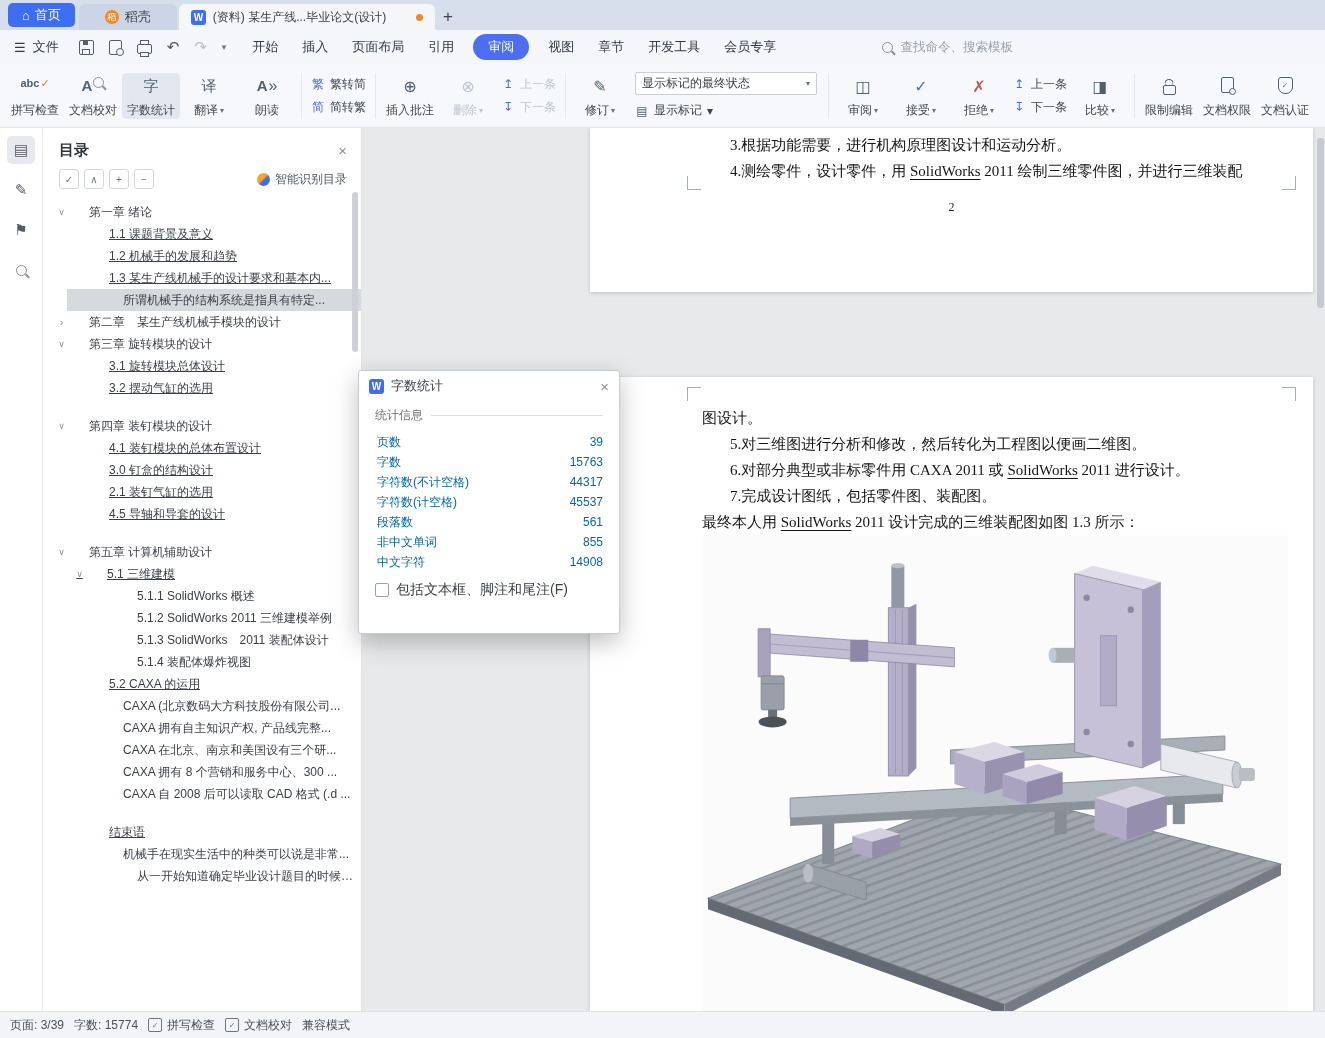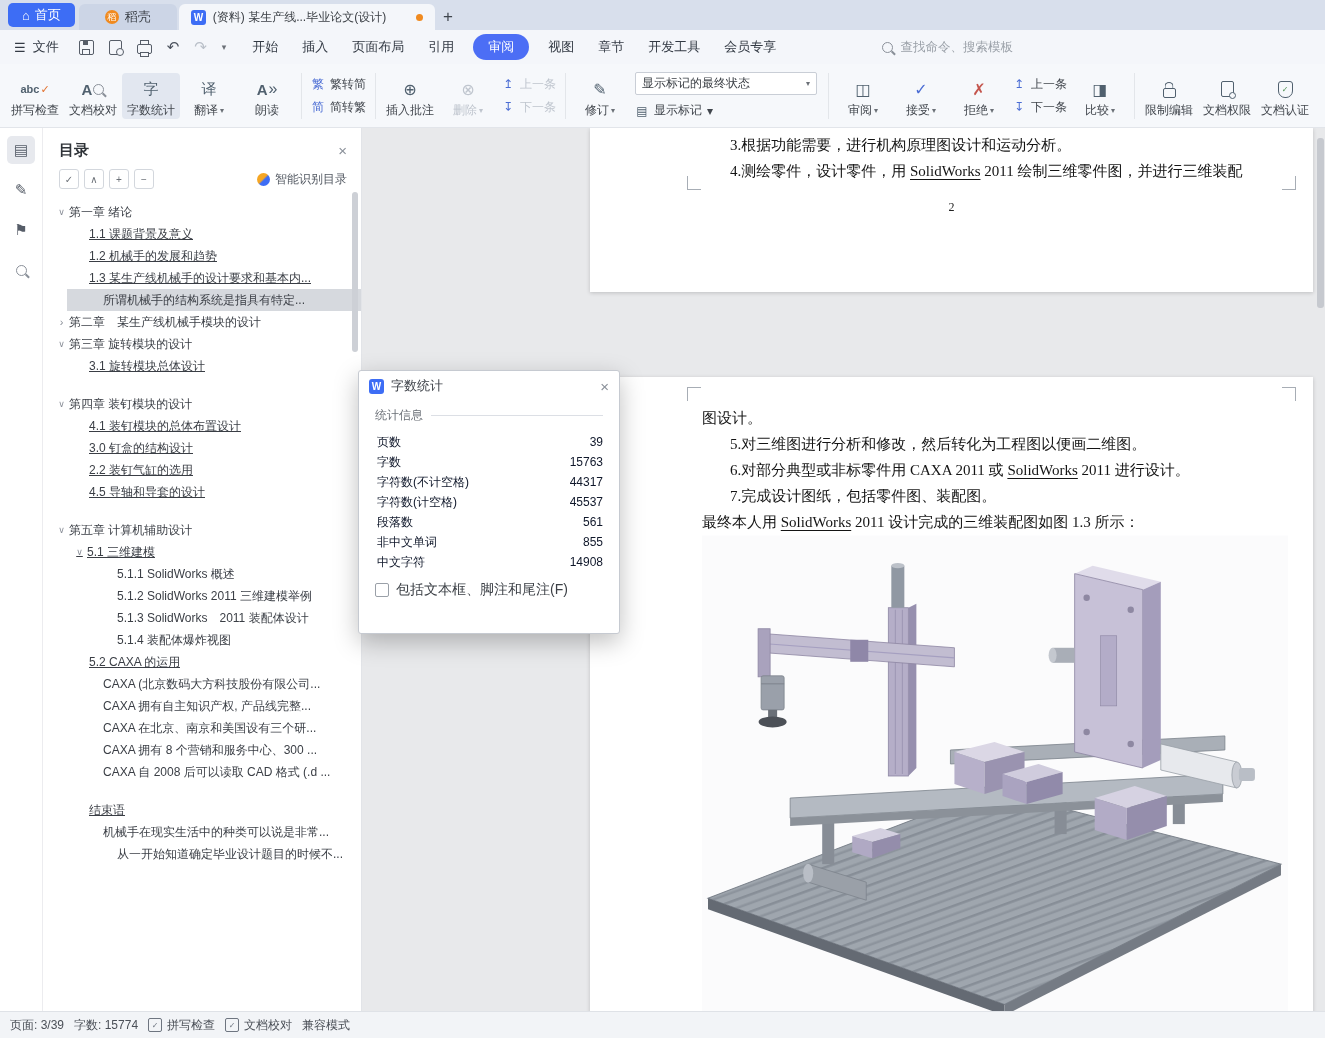--- a/index.html
+++ b/index.html
@@ -42,21 +42,21 @@
   .menu-item.active{background:#4c6ef5;color:#fff;border-radius:14px;padding:4px 15px;margin:0 7px;}
   .cmd-search{margin-left:auto;margin-right:312px;display:flex;align-items:center;gap:8px;color:#9aa0a8;font-size:12.5px;cursor:text;}
   .mag{width:9px;height:9px;border:1.6px solid #8a9099;border-radius:50%;position:relative;display:inline-block;}
   .mag::after{content:"";position:absolute;width:5px;height:1.6px;background:#8a9099;right:-4px;bottom:-2px;transform:rotate(45deg);}
   
   .ribbon{position:absolute;top:64px;left:0;right:0;height:63px;background:#f6f8fb;border-bottom:1px solid #e2e5ea;
           display:flex;align-items:center;padding:0 6px;}
   .rb{min-width:50px;display:flex;flex-direction:column;align-items:center;justify-content:flex-start;
       padding:4px 4px 0;border-radius:4px;cursor:pointer;}
   .rb.pressed{background:#e2e7f0;}
-  .ri{height:25px;display:flex;align-items:center;justify-content:center;color:#50606e;gap:1px;}
+  .ri{height:25px;display:flex;align-items:flex-start;justify-content:center;color:#50606e;gap:1px;}
   .ri-abc{font-size:11px;font-weight:bold;}
   .ri-chk{color:#e2702d;font-size:11px;}
   .ri-A{font-size:15px;font-weight:bold;}
   .ri-cjk{font-size:15px;}
   .ri-blue{color:#4a6cd4;}
   .ri-red{color:#c4554d;}
   .ri-sym{font-size:16px;}
   .rl{font-size:12px;color:#41464d;display:flex;align-items:center;gap:2px;white-space:nowrap;}
   .rl .cv{font-size:8px;color:#6b7077;}
   .dis, .dis .ri, .dis .rl, .dis .rl .cv{color:#bfc5ce !important;}
@@ -95,21 +95,21 @@
   .toc-tree{margin-top:4px;}
   .toc-row{display:flex;align-items:center;height:22px;font-size:12px;color:#3a3e45;position:relative;cursor:pointer;}
   .toc-row.gap{margin-top:16px;}
   .toc-row.l1{padding-left:28px;}
   .toc-row.l2{padding-left:46px;text-decoration:underline;}
   .toc-row.l3{padding-left:60px;}
   .toc-row.l4{padding-left:74px;}
   .toc-row.sel::before{content:"";position:absolute;left:24px;right:0;top:0;bottom:0;background:#d6d9de;}
   .tcaret{margin-left:-17px;width:15px;text-align:center;color:#8a8f98;font-size:9px;position:relative;z-index:1;}
   .tcaret.tr{font-size:11px;}
-  .tlabel{position:relative;z-index:1;white-space:nowrap;overflow:hidden;text-overflow:ellipsis;max-width:250px;}
+  .tlabel{position:relative;z-index:1;white-space:nowrap;overflow:hidden;text-overflow:ellipsis;max-width:250px;margin-left:20px;}
   .toc-scroll{position:absolute;top:64px;right:3px;bottom:8px;width:6px;}
   .toc-scroll .thumb{position:absolute;top:0;width:6px;height:160px;background:#cdd0d6;border-radius:3px;}
   
   .docarea{flex:1;position:relative;overflow:hidden;background:#e8e9eb;}
   .page{position:absolute;left:228px;width:723px;background:#ffffff;box-shadow:0 1px 4px rgba(0,0,0,.18);}
   .page1{top:0;height:164px;}
   .page2{top:249px;height:700px;}
   .doc-lines{position:absolute;left:112px;width:586px;}
   .p1l{top:4px;}
   .p2l{top:28px;}
@@ -128,21 +128,21 @@
   .v-scroll .thumb{position:absolute;top:6px;width:7px;height:170px;background:#c6c9cf;border-radius:3px;}
   
   .wc-dialog{position:absolute;left:358px;top:370px;width:260px;height:262px;background:#fff;
              border:1px solid #c6cad1;border-radius:3px;box-shadow:0 8px 24px rgba(0,0,0,.25);z-index:50;}
   .wc-title{height:30px;display:flex;align-items:center;gap:7px;padding:0 10px;}
   .wc-title-text{font-size:13px;color:#3f434a;flex:1;}
   .wc-close{color:#8a9099;font-size:15px;cursor:pointer;}
   .wc-body{padding:2px 16px 0;}
   .wc-sec{display:flex;align-items:center;gap:8px;font-size:12px;color:#6b7077;margin:4px 0 8px;}
   .wc-sec::after{content:"";flex:1;height:1px;background:#dcdfe5;}
-  .wc-row{display:flex;height:20px;align-items:center;font-size:12px;color:#0f172a;padding-left:2px;}
+  .wc-row{display:flex;height:20px;align-items:center;font-size:12px;color:#0369a1;padding-left:2px;}
   .wc-val{margin-left:auto;}
   .wc-check{display:flex;align-items:center;gap:7px;font-size:14px;color:#3c4046;margin-top:9px;cursor:pointer;}
   .cbox{width:12px;height:12px;border:1px solid #9aa0a8;border-radius:2px;background:#fff;}
   .wc-foot{display:flex;align-items:center;margin-top:12px;}
   .tips{display:flex;align-items:center;gap:5px;font-size:12px;color:#4a78e8;cursor:pointer;}
   .playc{width:13px;height:13px;border:1.3px solid #4a78e8;border-radius:50%;display:flex;align-items:center;
          justify-content:center;font-size:6px;color:#4a78e8;}
   .btn-close{margin-left:auto;width:74px;height:25px;border:1px solid #c8ccd2;border-radius:3px;
              background:linear-gradient(#fdfdfd,#f1f2f4);font-size:12px;color:#3c4046;display:flex;
              align-items:center;justify-content:center;cursor:pointer;}
@@ -399,32 +399,35 @@
             <span class="tcaret tr">›</span>
             <span class="tlabel">第二章　某生产线机械手模块的设计</span>
           </div>
           <div class="toc-row l1">
             <span class="tcaret">∨</span>
             <span class="tlabel">第三章 旋转模块的设计</span>
           </div>
           <div class="toc-row l2">
             <span class="tlabel">3.1 旋转模块总体设计</span>
           </div>
+          <div class="toc-row l2">
+            <span class="tlabel">3.2 摆动气缸的选用</span>
+          </div>
           <div class="toc-row l1 gap">
             <span class="tcaret">∨</span>
             <span class="tlabel">第四章 装钉模块的设计</span>
           </div>
           <div class="toc-row l2">
             <span class="tlabel">4.1 装钉模块的总体布置设计</span>
           </div>
           <div class="toc-row l2">
             <span class="tlabel">3.0 钉盒的结构设计</span>
           </div>
           <div class="toc-row l2">
-            <span class="tlabel">2.2 装钉气缸的选用</span>
+            <span class="tlabel">2.1 装钉气缸的选用</span>
           </div>
           <div class="toc-row l2">
             <span class="tlabel">4.5 导轴和导套的设计</span>
           </div>
           <div class="toc-row l1 gap">
             <span class="tcaret">∨</span>
             <span class="tlabel">第五章 计算机辅助设计</span>
           </div>
           <div class="toc-row l2">
             <span class="tcaret">∨</span>

